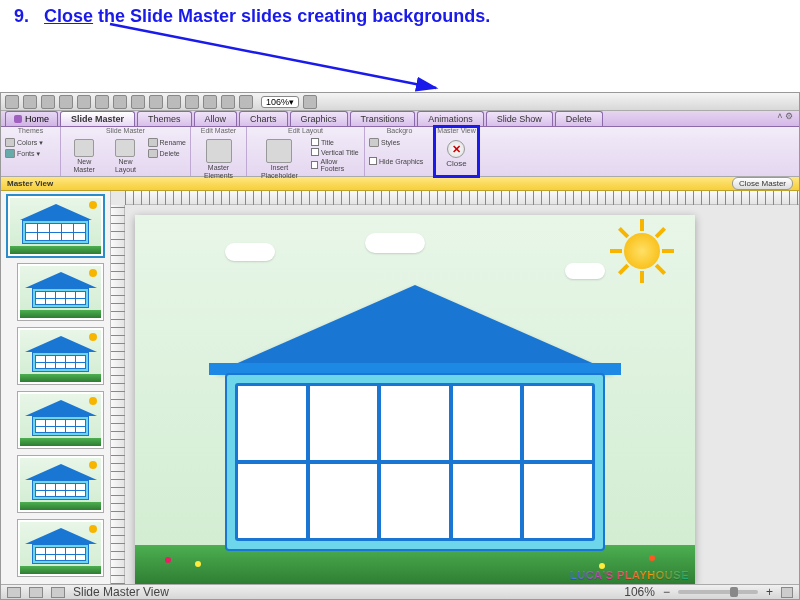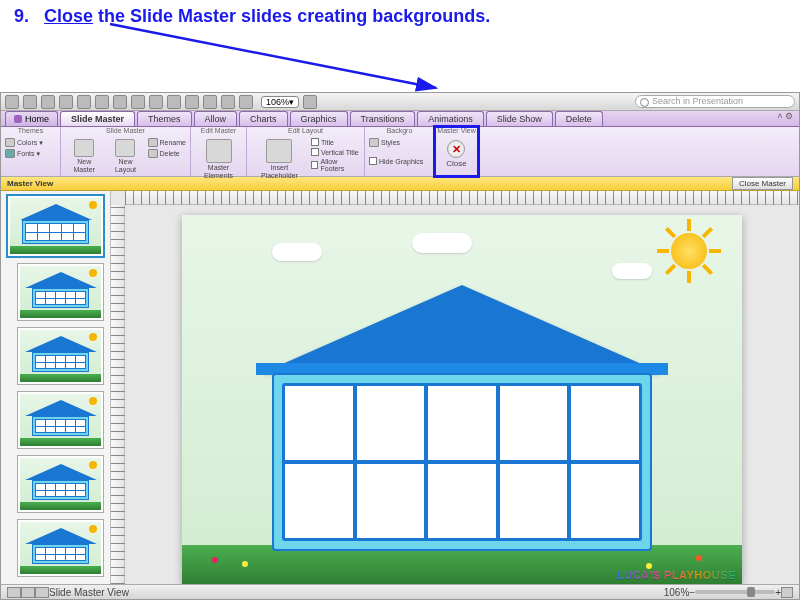--- a/index.html
+++ b/index.html
@@ -30,48 +30,48 @@
 .mini-stack{display:flex;flex-direction:column;gap:2px;justify-content:center}
 .mini-row{display:flex;align-items:center;gap:2px;font-size:7px;cursor:pointer}
 .mini-row .chip{width:10px;height:9px;background:#ccc;border:1px solid #888;border-radius:1px}
 .cbx{width:8px;height:8px;border:1px solid #777;background:#fff;display:inline-block}
 .close-group{position:relative}
 .close-highlight{position:absolute;top:-2px;left:-2px;right:-2px;bottom:-2px;border:3px solid #1a1aeb;pointer-events:none}
 .close-btn-inner{display:flex;flex-direction:column;align-items:center;gap:1px;cursor:pointer;padding:2px 6px}
 .close-x{width:18px;height:18px;border:1px solid #999;border-radius:50%;background:radial-gradient(#fff,#ddd);display:flex;align-items:center;justify-content:center;color:#c00;font-weight:bold;font-size:11px}
 .infobar{height:14px;background:linear-gradient(#ffe680,#f7cf3a);border-bottom:1px solid #bfa22b;display:flex;align-items:center;font-size:8px;color:#333;padding:0 6px;gap:8px}
 .infobar .mv{font-weight:bold}
-.infobar .close-master{margin-left:auto;background:linear-gradient(#fff,#ddd);border:1px solid #999;border-radius:0;padding:1px 6px;cursor:pointer;font-size:8px}
+.infobar .close-master{margin-left:auto;background:linear-gradient(#fff,#ddd);border:1px solid #999;border-radius:6px;padding:1px 6px;cursor:pointer;font-size:8px}
 .workspace{flex:1;display:flex;min-height:0;background:#ececec}
 .thumbs{width:110px;background:#f4f4f4;border-right:1px solid #bbb;overflow-y:auto;padding:4px 6px;display:flex;flex-direction:column;gap:6px}
 .thumb{border:1px solid #aaa;background:#fff;height:62px;cursor:pointer;position:relative;padding:2px}
 .thumb.selected{outline:2px solid #2a8cc9;outline-offset:-1px}
 .thumb.sub{margin-left:10px;height:58px}
 .editor{flex:1;background:#e8e8e8;display:flex;flex-direction:column;position:relative}
 .ruler-h{height:14px;background:linear-gradient(#fafafa,#e4e4e4);border-bottom:1px solid #bbb;margin-left:14px}
 .ruler-h::before{content:"";display:block;height:14px;background-image:repeating-linear-gradient(90deg,#888 0,#888 1px,transparent 1px,transparent 8px)}
 .ruler-v{width:14px;position:absolute;top:14px;bottom:0;left:0;background:linear-gradient(90deg,#fafafa,#e4e4e4);border-right:1px solid #bbb}
 .ruler-v::before{content:"";display:block;height:100%;width:14px;background-image:repeating-linear-gradient(0deg,#888 0,#888 1px,transparent 1px,transparent 8px)}
-.canvas-wrap{position:absolute;top:14px;left:14px;right:0;bottom:0;overflow:auto;display:flex;align-items:flex-start;justify-content:center;padding:10px}
+.canvas-wrap{position:absolute;top:14px;left:14px;right:0;bottom:0;overflow:auto;display:flex;align-items:flex-start;padding:10px}
 .slide{width:560px;height:370px;background:#fff;box-shadow:0 2px 8px rgba(0,0,0,.3);position:relative;overflow:hidden}
 .sky{position:absolute;inset:0;background:linear-gradient(#e8f6e8,#d0ecd0)}
 .cloud{position:absolute;background:#fff;border-radius:20px;box-shadow:0 1px 2px rgba(0,0,0,.15)}
 .cloud::before,.cloud::after{content:"";position:absolute;background:#fff;border-radius:50%}
 .sun{position:absolute;top:18px;right:35px;width:36px;height:36px;background:radial-gradient(#ffe066,#f7b500);border-radius:50%}
 .sun .ray{position:absolute;width:4px;height:12px;background:#f7b500;left:16px;top:-14px;transform-origin:2px 32px}
 .grass{position:absolute;bottom:0;left:0;right:0;height:40px;background:linear-gradient(#4caf50,#2e7d32)}
 .flower{position:absolute;width:6px;height:6px;background:#e91e63;border-radius:50%}
 .house{position:absolute;top:70px;left:80px;width:400px;height:280px}
 .roof{width:0;height:0;border-left:200px solid transparent;border-right:200px solid transparent;border-bottom:88px solid #1976d2;margin:0 auto;filter:drop-shadow(0 2px 2px rgba(0,0,0,.2))}
 .roof-over{position:absolute;top:78px;left:-6px;width:412px;height:12px;background:#1e88e5}
 .body-h{position:absolute;top:88px;left:10px;width:380px;height:178px;background:#6ed6ea;border:2px solid #1976d2;border-radius:4px;padding:8px}
 .grid10{width:100%;height:100%;display:grid;grid-template-columns:repeat(5,1fr);grid-template-rows:repeat(2,1fr);gap:4px;background:#1976d2;padding:3px;border-radius:3px}
 .grid10 .cell{background:#fff}
 .brand{position:absolute;bottom:4px;right:6px;font-size:11px;font-weight:bold;letter-spacing:.5px;background:linear-gradient(90deg,#3b82f6,#ec4899,#f59e0b,#10b981);-webkit-background-clip:text;-webkit-text-fill-color:transparent;text-shadow:0 1px 0 rgba(0,0,0,.15)}
-.statusbar{height:15px;background:linear-gradient(#f0f0f0,#d6d6d6);border-top:1px solid #aaa;display:flex;align-items:center;font-size:10px;color:#444;padding:0 6px;gap:0}
+.statusbar{height:15px;background:linear-gradient(#f0f0f0,#d6d6d6);border-top:1px solid #aaa;display:flex;align-items:center;font-size:12px;color:#444;padding:0 6px;gap:8px}
 .statusbar .vbtn{width:14px;height:11px;background:#ccc;border:1px solid #888;cursor:pointer}
 .statusbar .spacer{flex:1}
 .slider{width:80px;height:4px;background:#bbb;border-radius:2px;position:relative}
 .slider .knob{position:absolute;top:-3px;left:52px;width:8px;height:10px;background:#888;border-radius:2px}
 .thumb-mini{position:relative;width:100%;height:100%}
 .thumb-mini .tm-sky{position:absolute;inset:0;background:linear-gradient(#e8f6e8,#d0ecd0)}
 .thumb-mini .tm-grass{position:absolute;bottom:0;left:0;right:0;height:8px;background:linear-gradient(#4caf50,#2e7d32)}
 .thumb-mini .tm-roof{position:absolute;top:6px;left:50%;transform:translateX(-50%);width:0;height:0;border-left:36px solid transparent;border-right:36px solid transparent;border-bottom:16px solid #1976d2}
 .thumb-mini .tm-body{position:absolute;top:22px;left:12px;right:12px;bottom:10px;background:#6ed6ea;border:1px solid #1976d2}
 .thumb-mini .tm-grid{position:absolute;inset:2px;display:grid;grid-template-columns:repeat(5,1fr);grid-template-rows:repeat(2,1fr);gap:1px;background:#1976d2;padding:1px}
@@ -107,21 +107,20 @@
     <div class="ico"></div>
     <div class="ico"></div>
     <div class="ico"></div>
     <div class="ico"></div>
     <div class="ico"></div>
     <div class="ico"></div>
     <div class="ico"></div>
     <div class="ico"></div>
     <span class="zoom-pill"><span>106%</span> ▾</span>
     <div class="ico"></div>
-    <div class="search-box" title="Search in Presentation"><span>Search in Presentation</span></div>
   </div>
 
   <div class="ribbon-tabs">
     <div class="home-tab">
         <span style="width:8px;height:8px;background:#a060c0;border-radius:2px;display:inline-block"></span>
         <span>Home</span>
       </div>
     <div id="rtabs" style="display: contents;"></div>
     <div class="tab active">Slide Master</div>
       <div class="tab">Themes</div>

